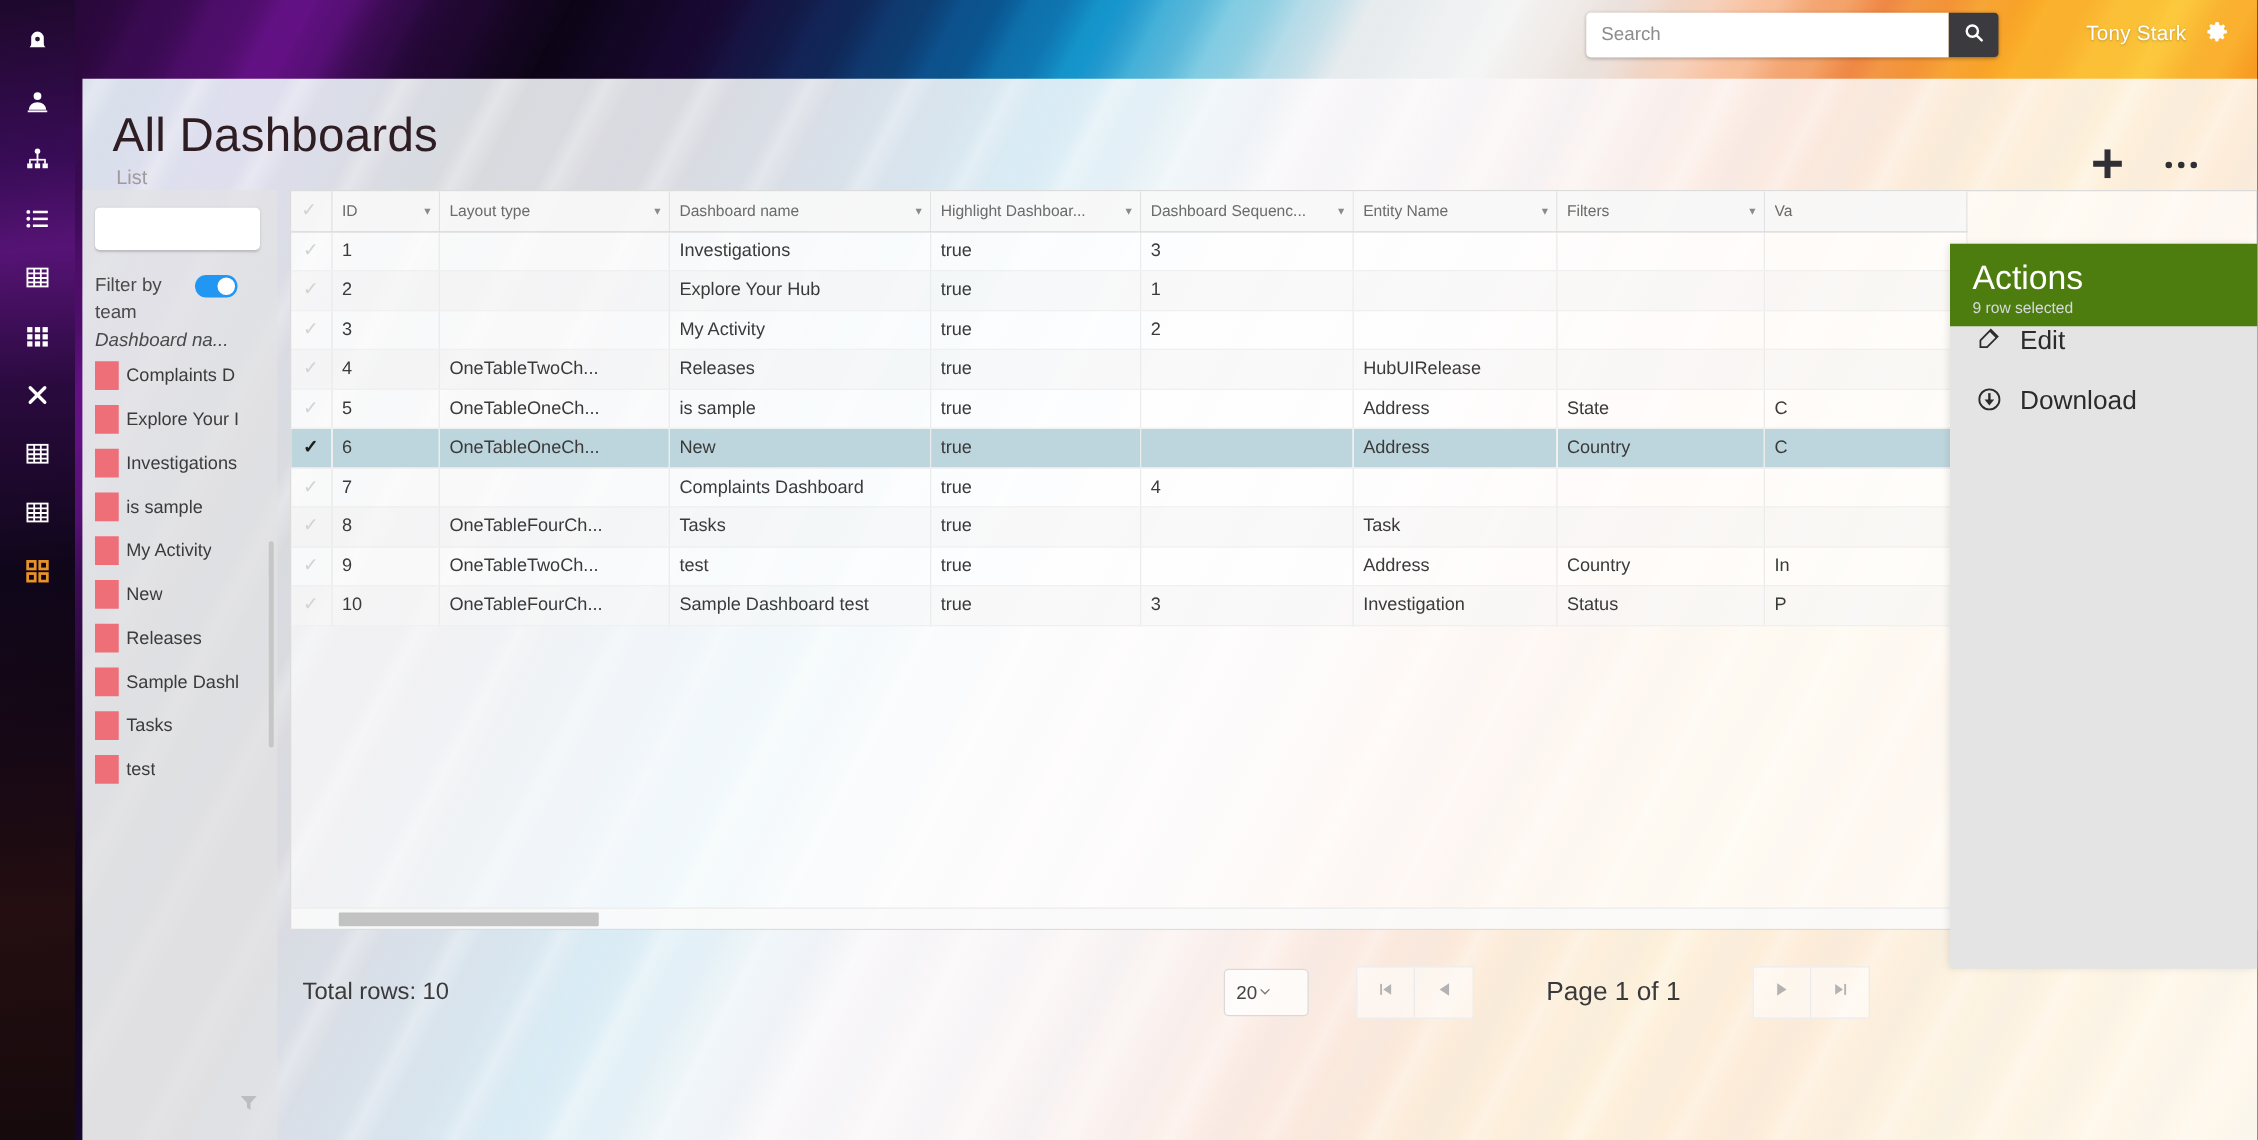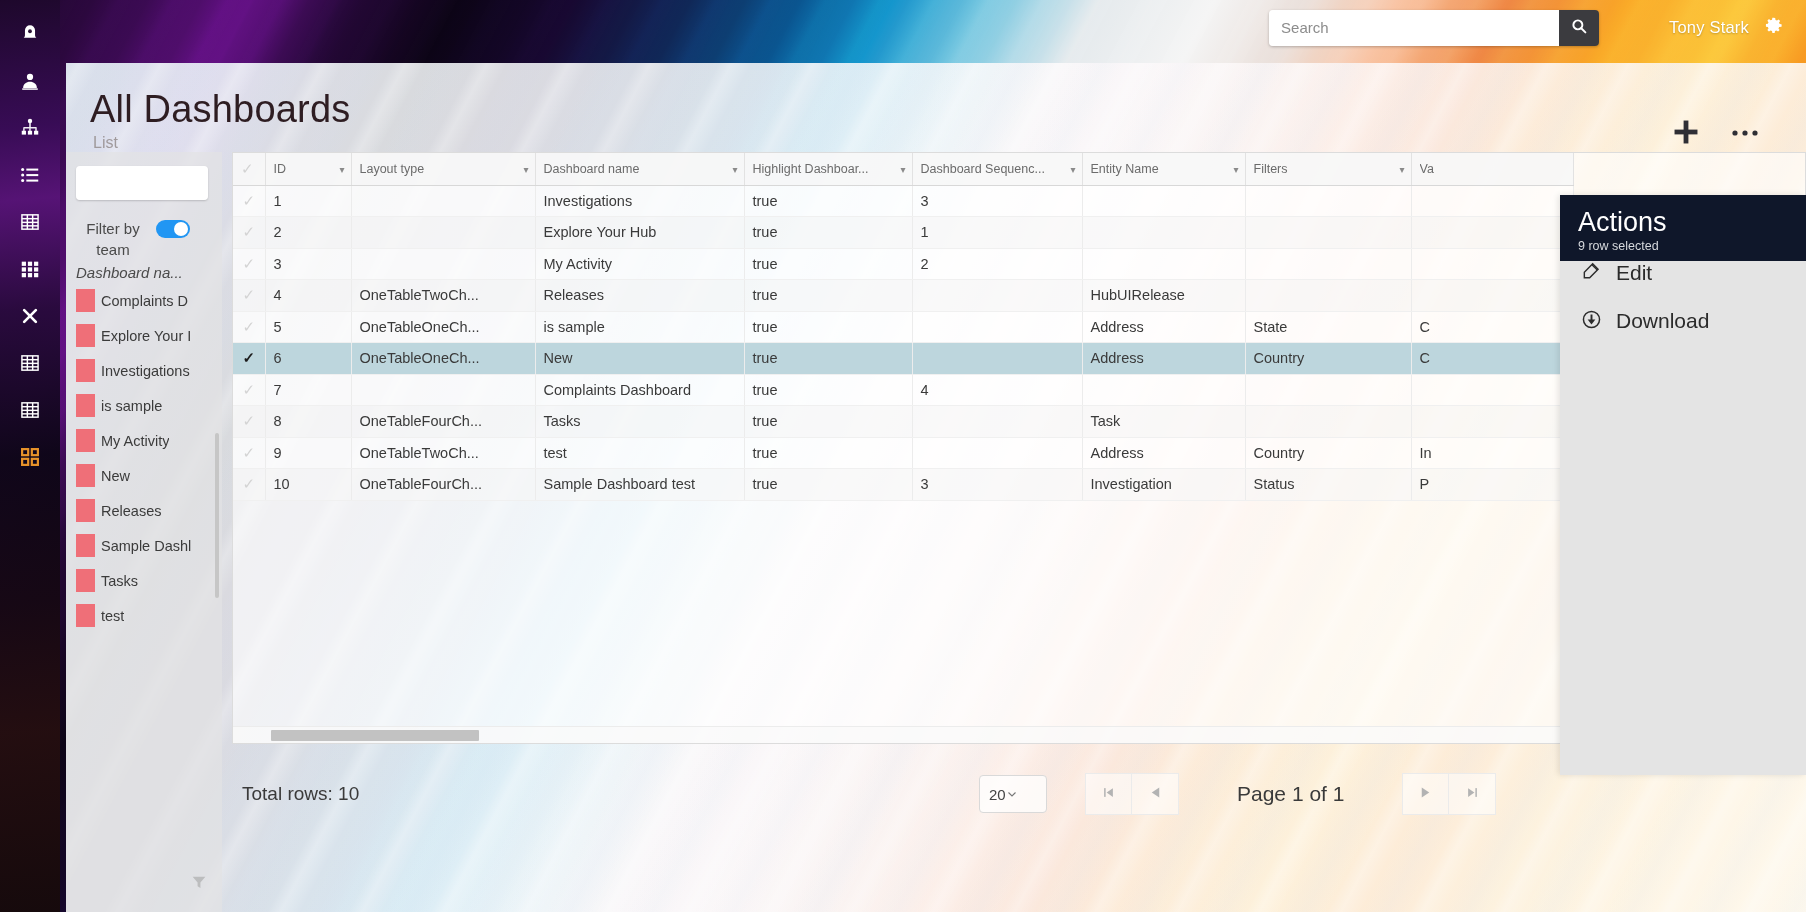--- a/index.html
+++ b/index.html
@@ -190,21 +190,20 @@
   }
   .filter-search input {
     flex: 1; border: none; outline: none; background: #fff;
     padding: 0 8px; font-size: 13px;
     font-family: "Liberation Sans", sans-serif;
   }
   .filter-row {
     display: flex; align-items: flex-start;
     padding: 18px 10px 0 10px;
     gap: 6px;
-    text-align: center;
   }
   .filter-row .lbl {
     font-size: 15px; color: #4a4a4a; line-height: 21px; width: 74px;
   }
   .toggle {
     width: 34px; height: 18px; border-radius: 9px;
     background: #2196f3; position: relative; cursor: pointer;
     flex: 0 0 auto; margin-top: 2px;
   }
   .toggle .knob {
@@ -340,21 +339,21 @@
 
   
   .actions-panel {
     position: absolute; right: 0; top: 195px;
     width: 246px; height: 580px;
     background: #e4e4e4;
     z-index: 35;
     box-shadow: -2px 0 6px rgba(0,0,0,.10);
   }
   .actions-head {
-    background: #0f172a; color: #fff;
+    background: #4d7c0f; color: #fff;
     padding: 12px 16px 11px 18px;
     height: 66px;
   }
   .actions-title { font-size: 27px; font-weight: 300; line-height: 30px; }
   .actions-sub { font-size: 12.5px; color: #d6d9dd; margin-top: 2px; }
   .action-item {
     display: flex; align-items: flex-start; gap: 14px;
     padding: 0 0 0 20px; height: 48px;
     font-size: 21px; color: #2b2b2b; cursor: pointer;
   }

